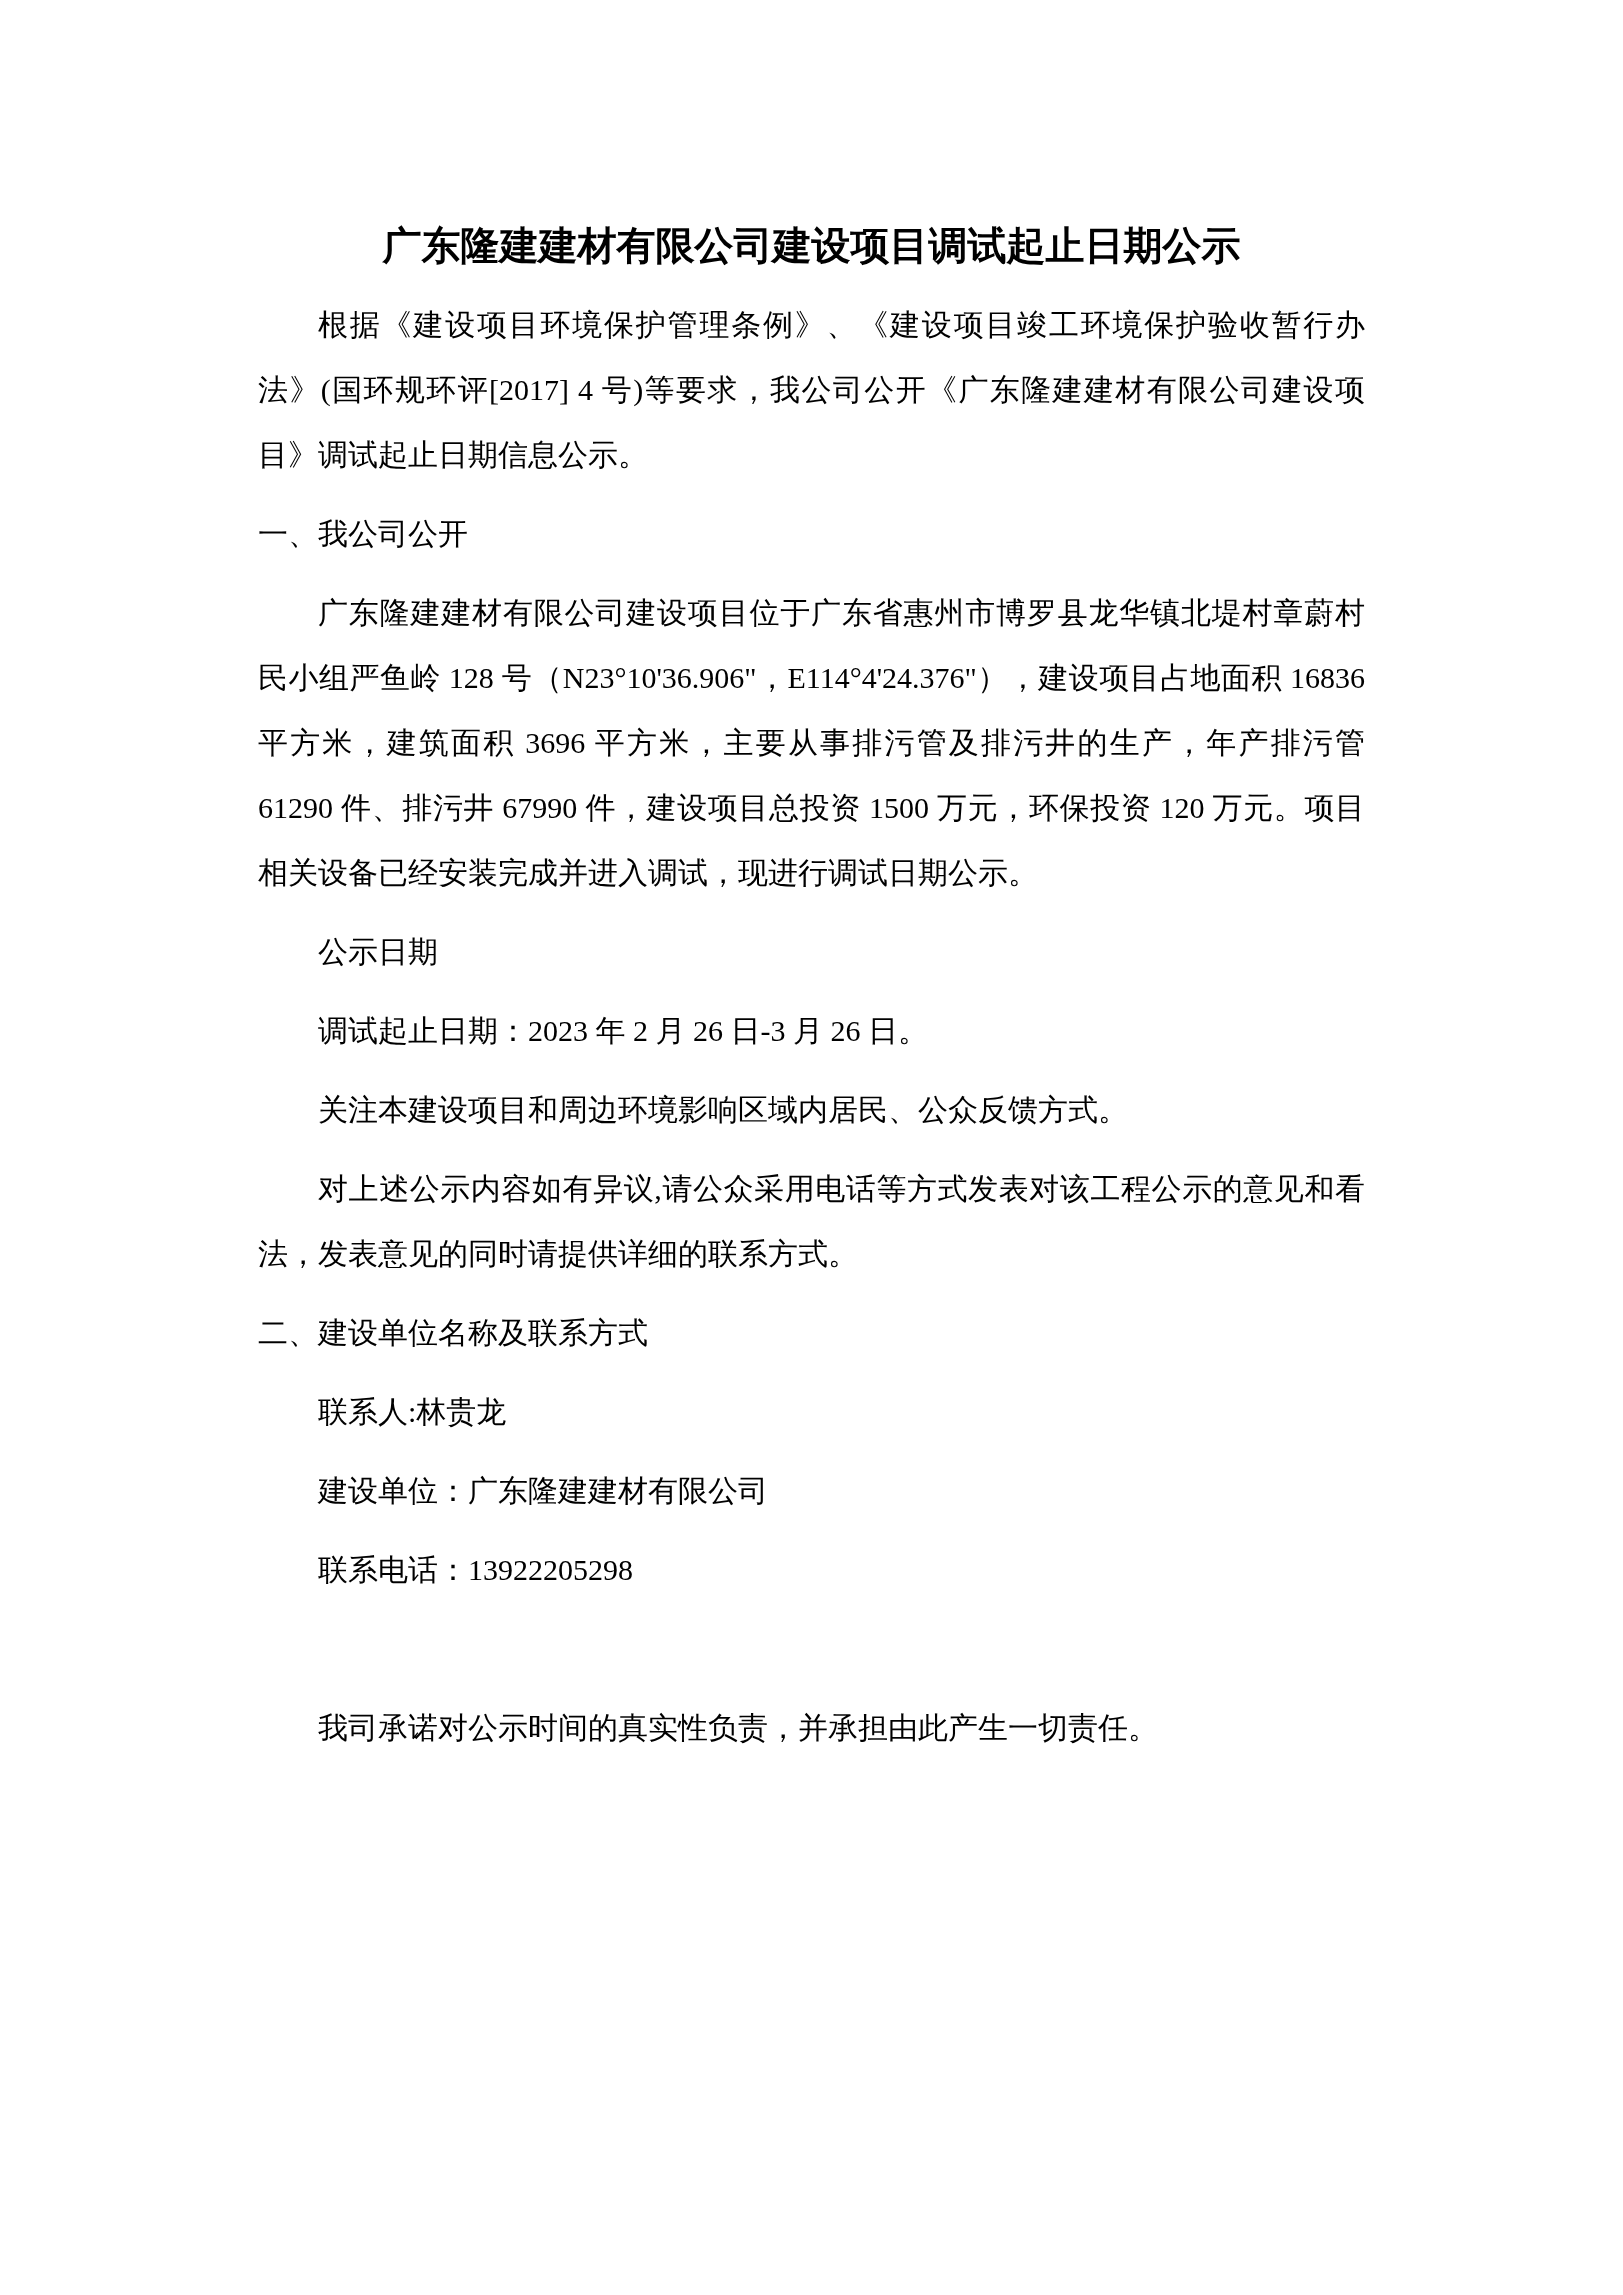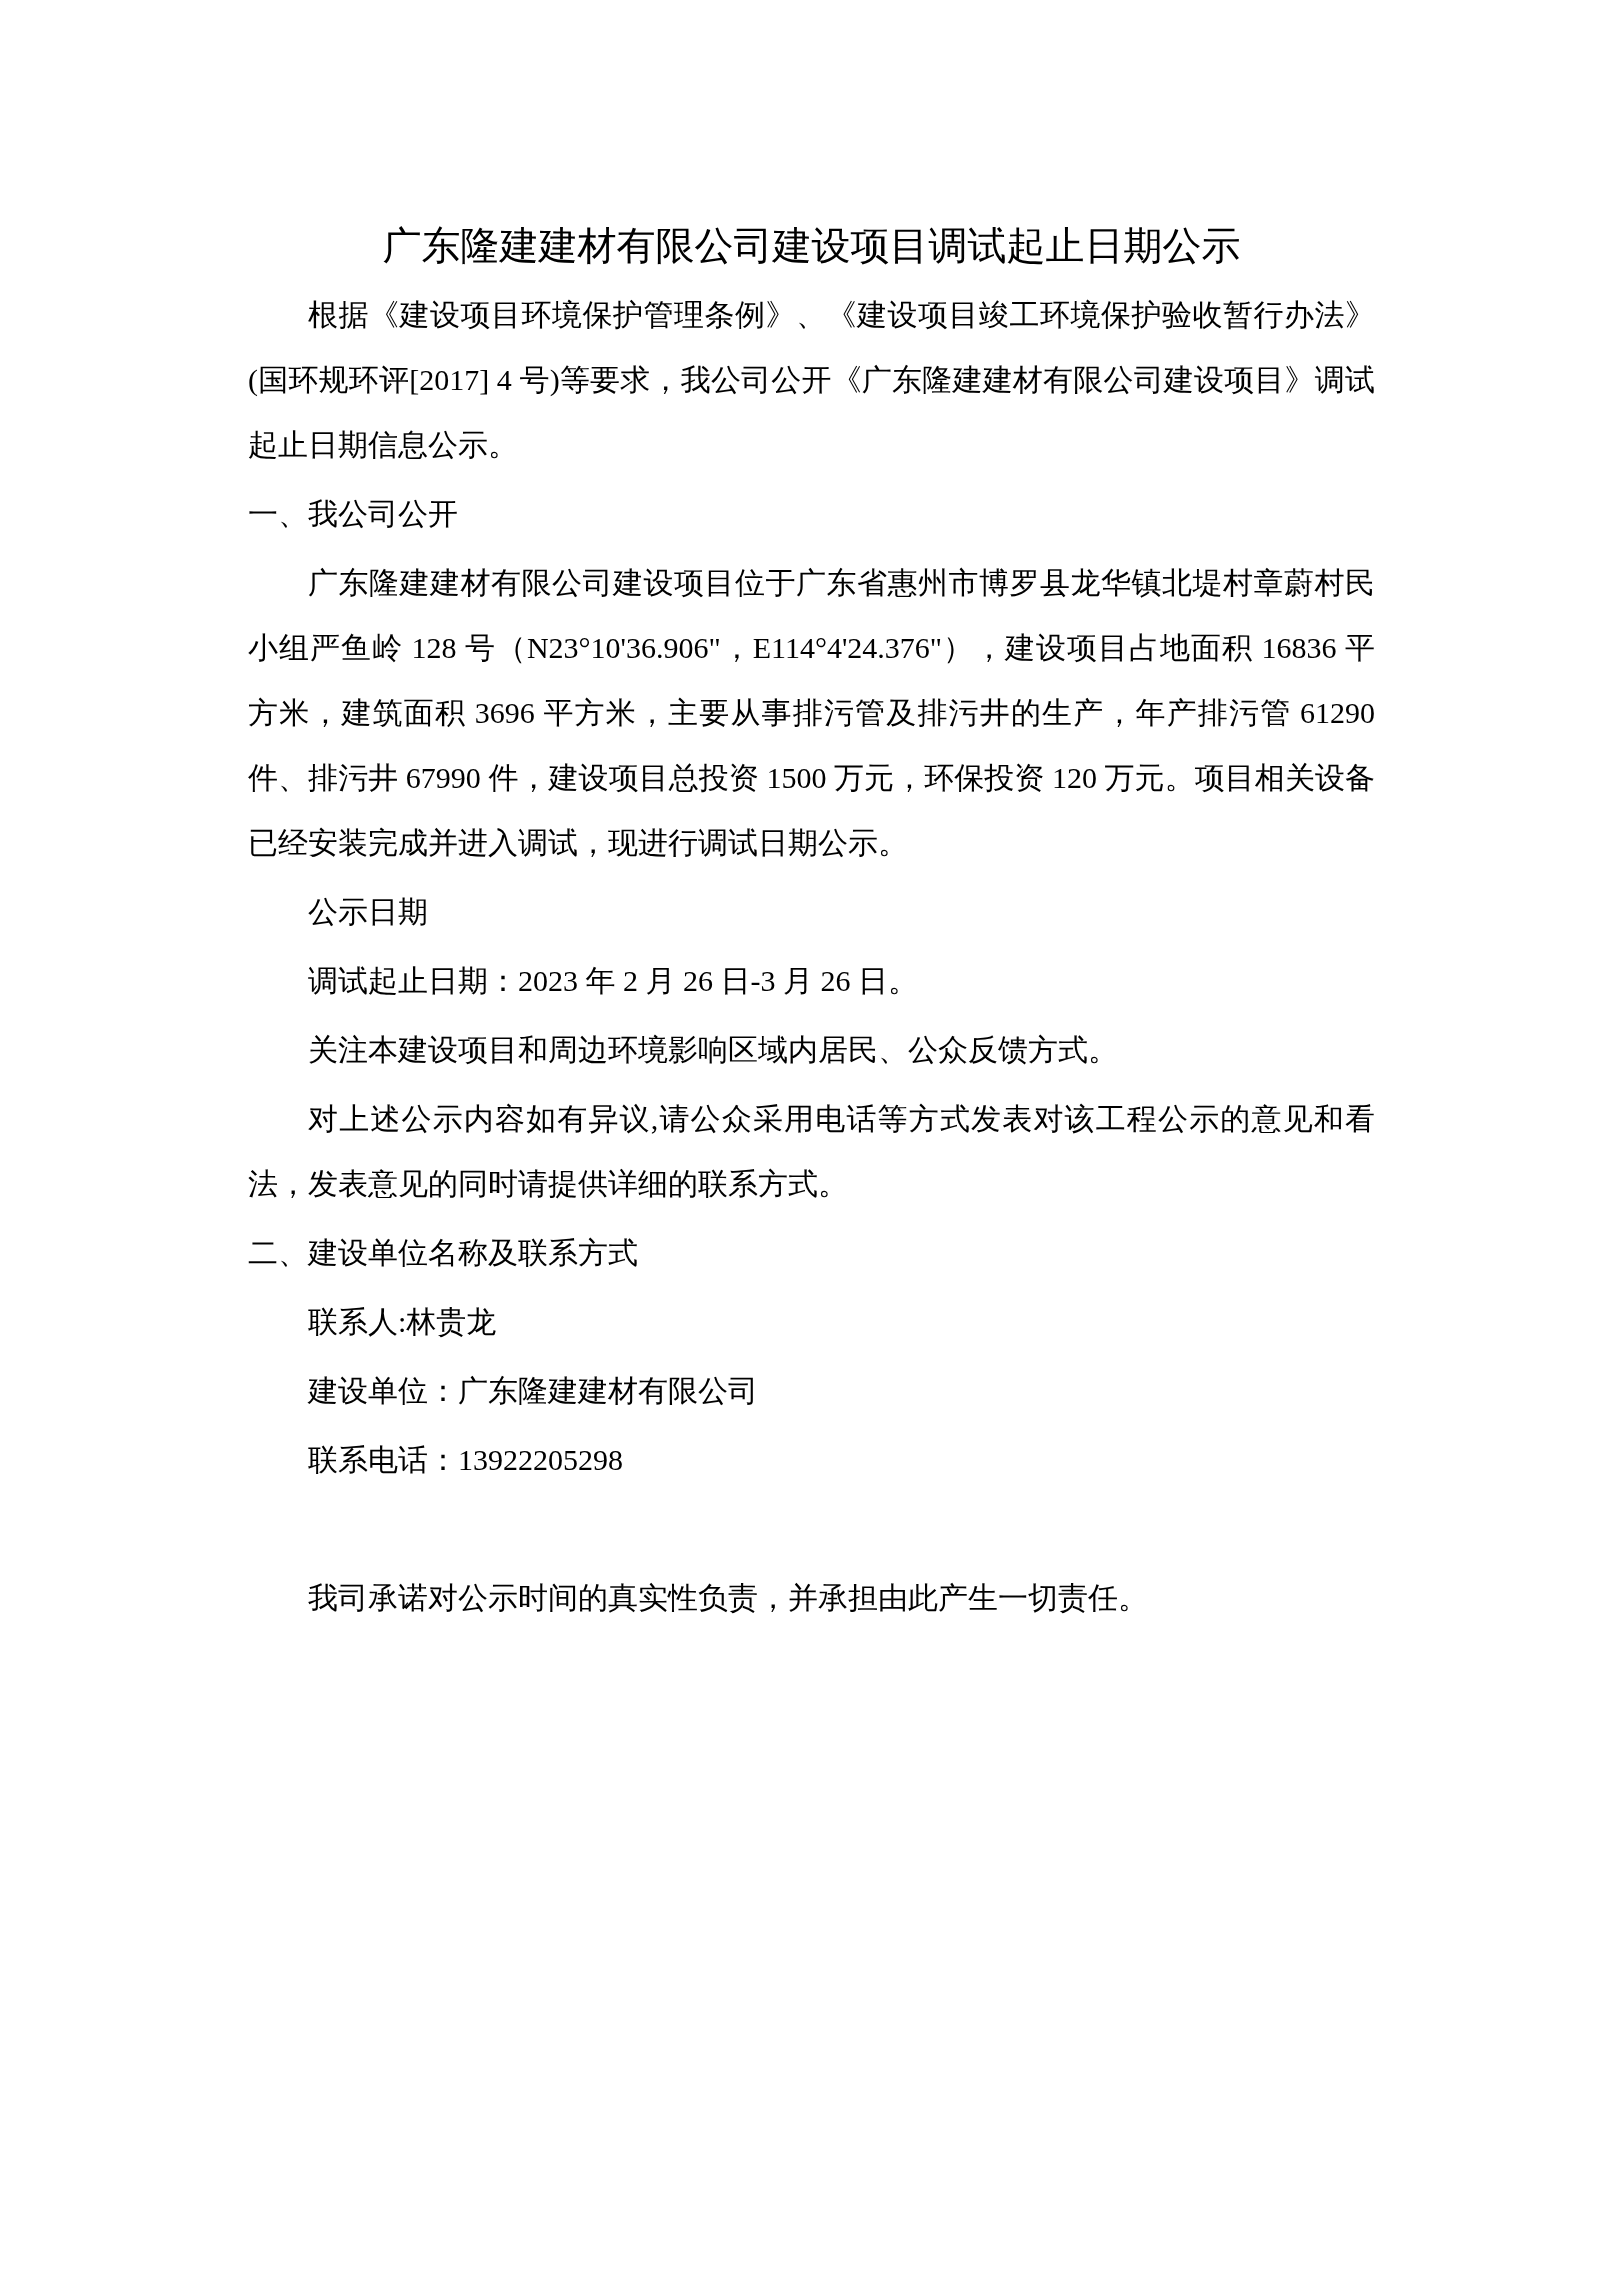--- a/index.html
+++ b/index.html
@@ -15,27 +15,27 @@
     background: #ffffff;
     padding: 213px 244px 0 244px;
     color: #000000;
     font-family: "Liberation Serif", "DejaVu Serif", serif;
     font-size: 30px;
     line-height: 65px;
   }
   .doc-title {
     margin: 0;
     font-size: 39px;
-    font-weight: normal;
+    font-weight: bold;
     text-align: center;
     line-height: 65px;
     font-family: "Liberation Serif", "DejaVu Serif", serif;
   }
   .page p {
-    margin: 4px;
+    margin: 14px;
     text-align: justify;
   }
   .indent {
     text-indent: 2em;
   }
   .heading {
     text-indent: 0;
   }
   .spacer {
     height: 65px;

